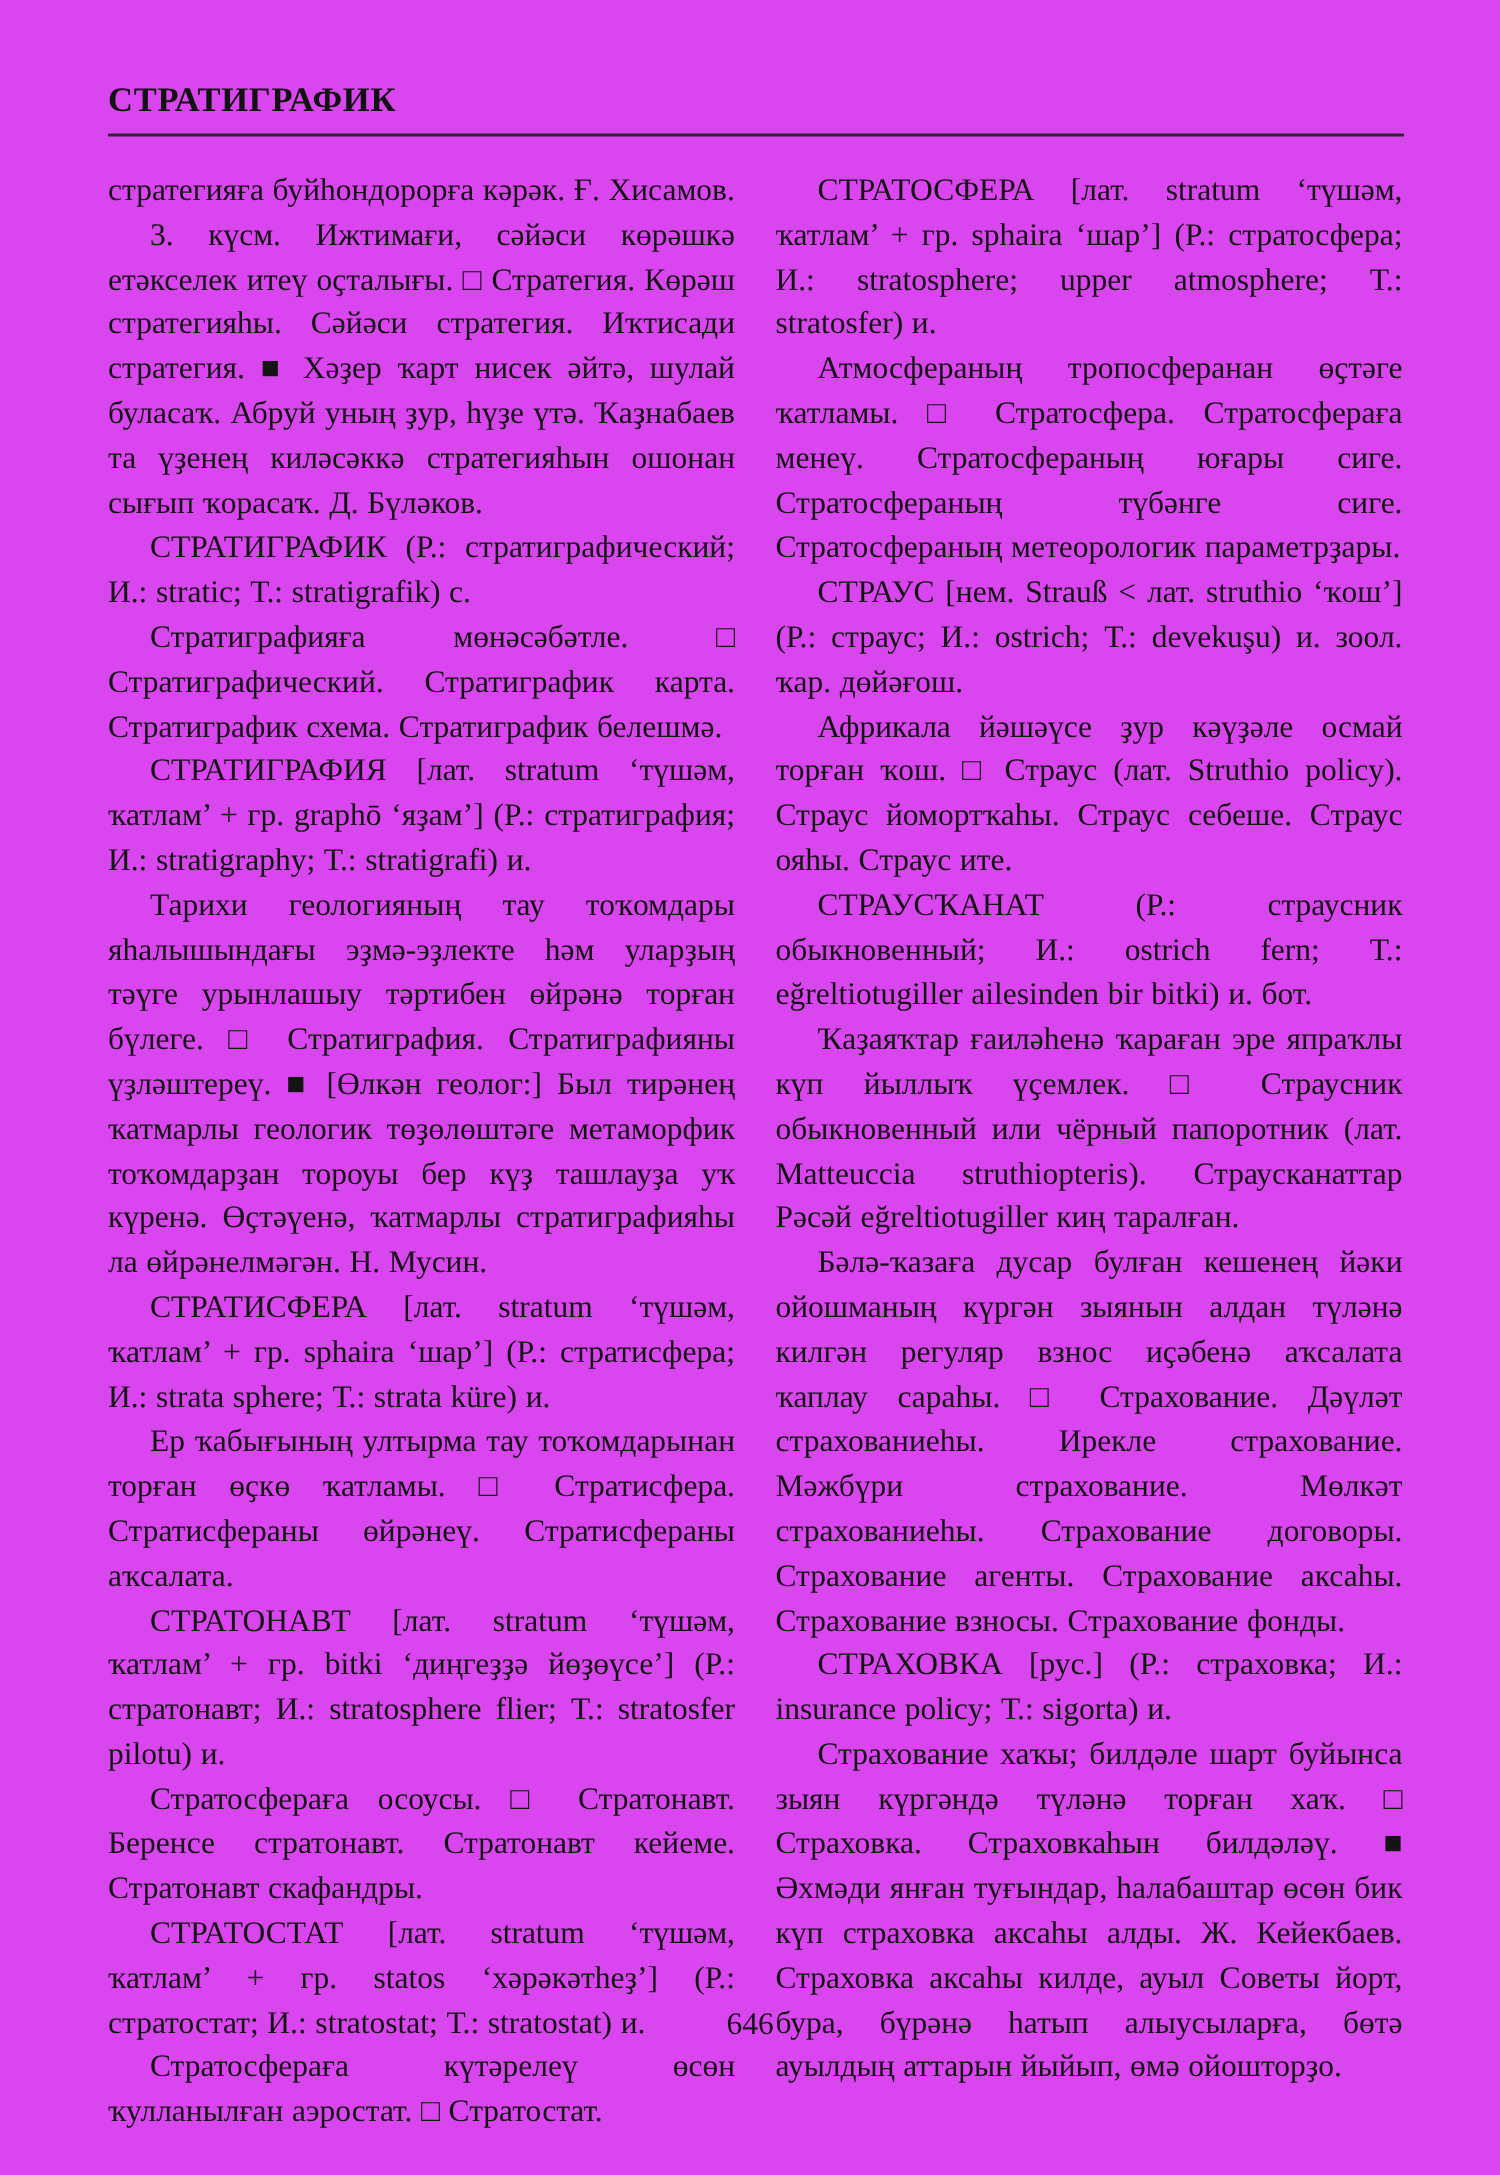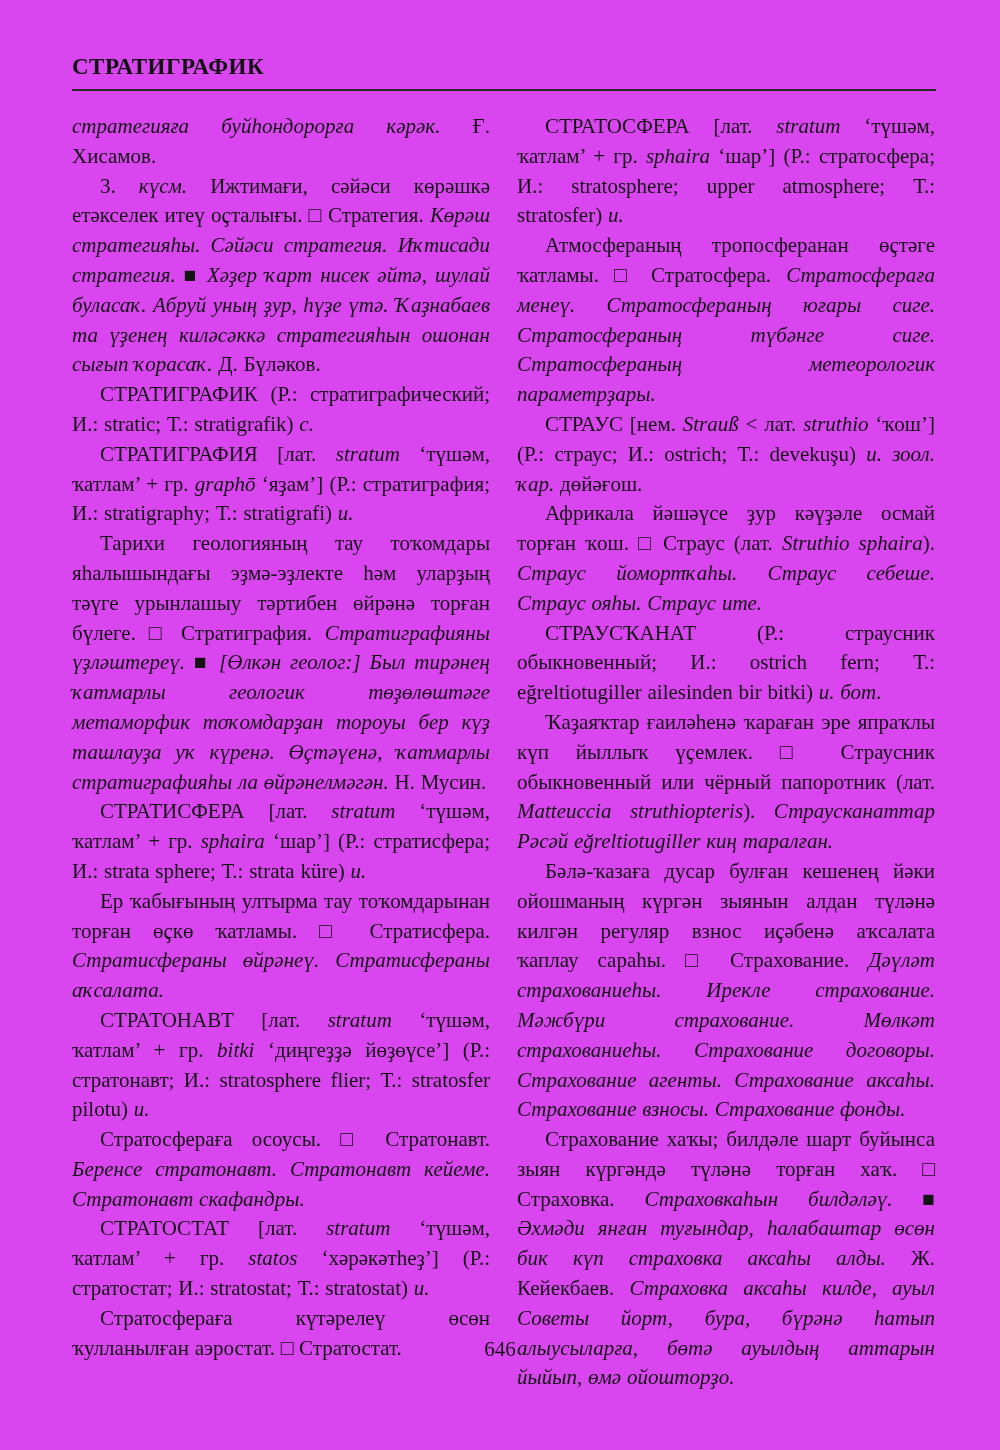--- a/index.html
+++ b/index.html
@@ -42,21 +42,21 @@
     width: 418px;
     flex: 0 0 418px;
     font-size: 21px;
     line-height: 29.8px;
     text-align: justify;
     word-spacing: 0.5px;
   }
   .para { margin: 0; }
   .para.indent { text-indent: 28px; }
   .run-n { font-style: normal; font-weight: normal; }
-  .run-i { font-style: italic; }
+  .run-i { }
   .run-b { font-weight: normal; }
   .folio {
     position: absolute;
     top: 1337px;
     left: 0;
     width: 100%;
     text-align: center;
     font-size: 21px;
     color: #161616;
   }
@@ -69,36 +69,38 @@
   <div class="running-head">
     <span class="head-word">СТРАТИГРАФИК</span>
     <div class="head-rule"></div>
   </div>
 
   <div class="columns">
     <div class="col">
         <p class="para"><span class="run-i">стратегияға буйһондорорға кәрәк. </span><span class="run-n">Ғ. Хисамов.</span></p>
         <p class="para indent"><span class="run-b">3. </span><span class="run-i">күсм. </span><span class="run-n">Ижтимағи, сәйәси көрәшкә етәкселек итеү оҫталығы. □ Стратегия. </span><span class="run-i">Көрәш стратегияһы. Сәйәси стратегия. Иҡтисади стратегия. </span><span class="run-n">■ </span><span class="run-i">Хәҙер ҡарт нисек әйтә, шулай буласаҡ. Абруй уның ҙур, һүҙе үтә. Ҡаҙнабаев та үҙенең киләсәккә стратегияһын ошонан сығып ҡорасаҡ. </span><span class="run-n">Д. Бүләков.</span></p>
         <p class="para indent"><span class="run-b">СТРАТИГРАФИК</span><span class="run-n"> (Р.: стратиграфический; И.: stratic; Т.: stratigrafik) </span><span class="run-i">с.</span></p>
+        <p class="para indent"><span class="run-n">Стратиграфияға мөнәсәбәтле. □ Стратиграфический. </span><span class="run-i">Стратиграфик карта. Стратиграфик схема. Стратиграфик белешмә.</span></p>
         <p class="para indent"><span class="run-b">СТРАТИГРАФИЯ</span><span class="run-n"> [лат. </span><span class="run-i">stratum</span><span class="run-n"> ‘түшәм, ҡатлам’ + гр. </span><span class="run-i">graphō</span><span class="run-n"> ‘яҙам’] (Р.: стратиграфия; И.: stratigraphy; Т.: stratigrafi) </span><span class="run-i">и.</span></p>
         <p class="para indent"><span class="run-n">Тарихи геологияның тау тоҡомдары яһалышындағы эҙмә-эҙлекте һәм уларҙың тәүге урынлашыу тәртибен өйрәнә торған бүлеге. □ Стратиграфия. </span><span class="run-i">Стратиграфияны үҙләштереү. </span><span class="run-n">■ </span><span class="run-i">[Өлкән геолог:] Был тирәнең ҡатмарлы геологик төҙөлөштәге метаморфик тоҡомдарҙан тороуы бер күҙ ташлауҙа уҡ күренә. Өҫтәүенә, ҡатмарлы стратиграфияһы ла өйрәнелмәгән. </span><span class="run-n">Н. Мусин.</span></p>
         <p class="para indent"><span class="run-b">СТРАТИСФЕРА</span><span class="run-n"> [лат. </span><span class="run-i">stratum</span><span class="run-n"> ‘түшәм, ҡатлам’ + гр. </span><span class="run-i">sphaira</span><span class="run-n"> ‘шар’] (Р.: стратисфера; И.: strata sphere; Т.: strata küre) </span><span class="run-i">и.</span></p>
         <p class="para indent"><span class="run-n">Ер ҡабығының ултырма тау тоҡомдарынан торған өҫкө ҡатламы. □ Стратисфера. </span><span class="run-i">Стратисфераны өйрәнеү. Стратисфераны аҡсалата.</span></p>
         <p class="para indent"><span class="run-b">СТРАТОНАВТ</span><span class="run-n"> [лат. </span><span class="run-i">stratum</span><span class="run-n"> ‘түшәм, ҡатлам’ + гр. </span><span class="run-i">bitki</span><span class="run-n"> ‘диңгеҙҙә йөҙөүсе’] (Р.: стратонавт; И.: stratosphere flier; Т.: stratosfer pilotu) </span><span class="run-i">и.</span></p>
         <p class="para indent"><span class="run-n">Стратосфераға осоусы. □ Стратонавт. </span><span class="run-i">Беренсе стратонавт. Стратонавт кейеме. Стратонавт скафандры.</span></p>
         <p class="para indent"><span class="run-b">СТРАТОСТАТ</span><span class="run-n"> [лат. </span><span class="run-i">stratum</span><span class="run-n"> ‘түшәм, ҡатлам’ + гр. </span><span class="run-i">statos</span><span class="run-n"> ‘хәрәкәтһеҙ’] (Р.: стратостат; И.: stratostat; Т.: stratostat) </span><span class="run-i">и.</span></p>
         <p class="para indent"><span class="run-n">Стратосфераға күтәрелеү өсөн ҡулланылған аэростат. □ Стратостат. </span></p>
       </div>
     <div class="col">
         <p class="para indent"><span class="run-b">СТРАТОСФЕРА</span><span class="run-n"> [лат. </span><span class="run-i">stratum</span><span class="run-n"> ‘түшәм, ҡатлам’ + гр. </span><span class="run-i">sphaira</span><span class="run-n"> ‘шар’] (Р.: стратосфера; И.: stratosphere; upper atmosphere; Т.: stratosfer) </span><span class="run-i">и.</span></p>
         <p class="para indent"><span class="run-n">Атмосфераның тропосферанан өҫтәге ҡатламы. □ Стратосфера. </span><span class="run-i">Стратосфераға менеү. Стратосфераның юғары сиге. Стратосфераның түбәнге сиге. Стратосфераның метеорологик параметрҙары.</span></p>
         <p class="para indent"><span class="run-b">СТРАУС</span><span class="run-n"> [нем. </span><span class="run-i">Strauß</span><span class="run-n"> &lt; лат. </span><span class="run-i">struthio</span><span class="run-n"> ‘ҡош’] (Р.: страус; И.: ostrich; Т.: devekuşu) </span><span class="run-i">и. зоол. ҡар. </span><span class="run-b">дөйәғош.</span></p>
-        <p class="para indent"><span class="run-n">Африкала йәшәүсе ҙур кәүҙәле осмай торған ҡош. □ Страус (лат. </span><span class="run-i">Struthio sphaira</span><span class="run-n">). </span><span class="run-i">Страус йомортҡаһы. Страус себеше. Страус ояһы. Страус ите.</span></p>
+        <p class="para indent"><span class="run-n">Африкала йәшәүсе ҙур кәүҙәле осмай торған ҡош. □ Страус (лат. </span><span class="run-i">Struthio policy</span><span class="run-n">). </span><span class="run-i">Страус йомортҡаһы. Страус себеше. Страус ояһы. Страус ите.</span></p>
         <p class="para indent"><span class="run-b">СТРАУСҠАНАТ</span><span class="run-n"> (Р.: страусник обыкновенный; И.: ostrich fern; Т.: eğreltiotugiller ailesinden bir bitki) </span><span class="run-i">и. бот.</span></p>
         <p class="para indent"><span class="run-n">Ҡаҙаяҡтар ғаиләһенә ҡараған эре япраҡлы күп йыллыҡ үҫемлек. □ Страусник обыкновенный или чёрный папоротник (лат. </span><span class="run-i">Matteuccia struthiopteris</span><span class="run-n">). </span><span class="run-i">Страусканаттар Рәсәй eğreltiotugiller киң таралған.</span></p>
         <p class="para indent"><span class="run-n">Бәлә-ҡазаға дусар булған кешенең йәки ойошманың күргән зыянын алдан түләнә килгән регуляр взнос иҫәбенә аҡсалата ҡаплау сараһы. □ Страхование. </span><span class="run-i">Дәүләт страхованиеһы. Ирекле страхование. Мәжбүри страхование. Мөлкәт страхованиеһы. Страхование договоры. Страхование агенты. Страхование аксаһы. Страхование взносы. Страхование фонды.</span></p>
+        <p class="para indent"><span class="run-b">СТРАХОВКА</span><span class="run-n"> [рус.] (Р.: страховка; И.: insurance policy; Т.: sigorta) </span><span class="run-i">и.</span></p>
         <p class="para indent"><span class="run-n">Страхование хаҡы; билдәле шарт буйынса зыян күргәндә түләнә торған хаҡ. □ Страховка. </span><span class="run-i">Страховкаһын билдәләү. </span><span class="run-n">■ </span><span class="run-i">Әхмәди янған туғындар, һалабаштар өсөн бик күп страховка аксаһы алды. </span><span class="run-n">Ж. Кейекбаев. </span><span class="run-i">Страховка аксаһы килде, ауыл Советы йорт, бура, бүрәнә һатып алыусыларға, бөтә ауылдың аттарын йыйып, өмә ойошторҙо. </span></p>
       </div>
   </div>
 
   <div class="folio">646</div>
 
 </div>
 
 </body></html>

